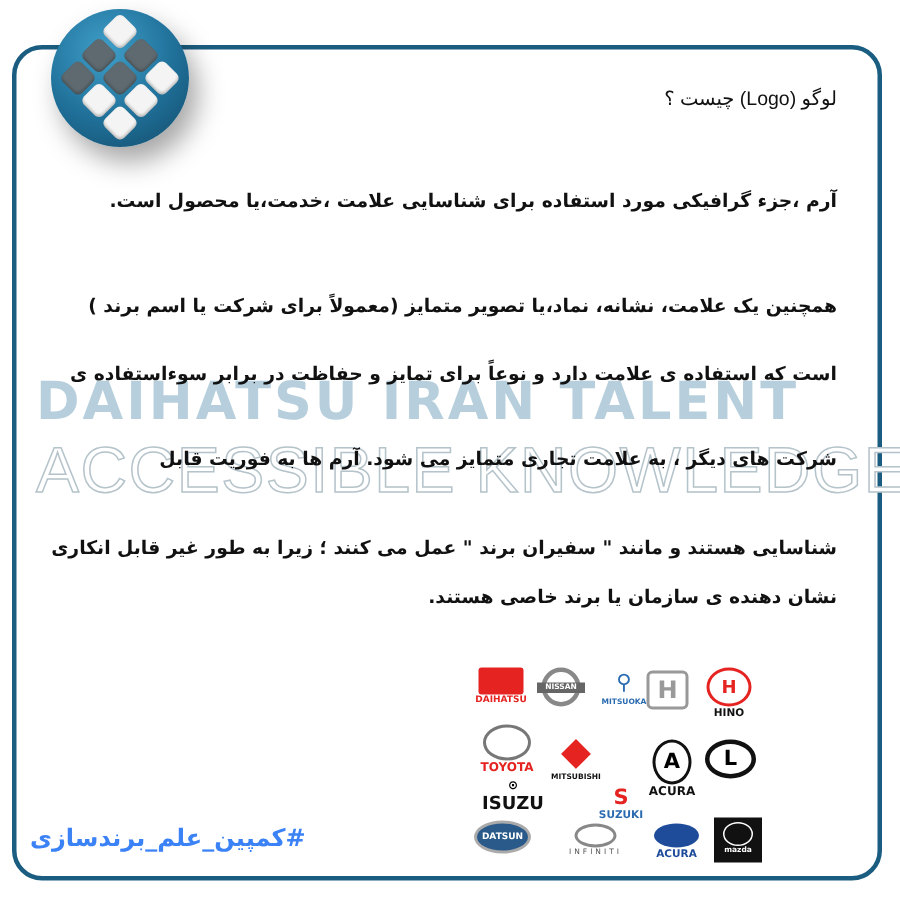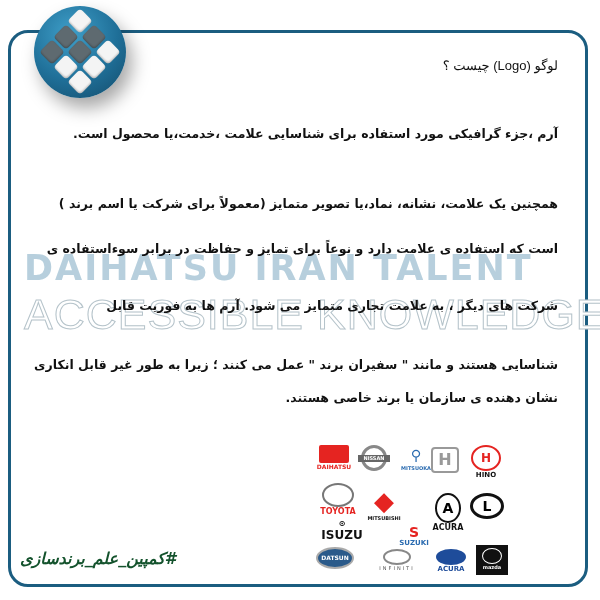--- a/index.html
+++ b/index.html
@@ -7,21 +7,21 @@
   .frame { position:absolute; left:8px; top:30px; width:580px; height:557px; border:3px solid #1b5d80; border-radius:20px; box-sizing:border-box; background:#fff; }
   .badge { position:absolute; left:34px; top:6px; width:92px; height:92px; border-radius:50%;
            background:radial-gradient(circle at 40% 30%, #3f9fc9 0%, #1f6f98 55%, #134a68 100%);
            box-shadow: 6px 10px 18px rgba(0,0,0,0.35); z-index:3; }
   .badge .tile { position:absolute; width:18px; height:18px; background:#f4f4f4; border-radius:4px; transform:rotate(45deg); box-shadow: inset -1px -1px 2px rgba(0,0,0,0.25); }
   .badge .tile.dark { background:#5e6a70; }
   .title { position:absolute; right:42px; top:58px; font-family:Liberation Sans, sans-serif; font-size:13px; color:#111; direction:rtl; z-index:2;}
   .para { position:absolute; right:42px; font-size:12.5px; font-weight:bold; color:#111; direction:rtl; white-space:nowrap; z-index:2; }
   .wm1 { position:absolute; left:24px; top:248px; font-family:"DejaVu Sans", sans-serif; font-weight:bold; font-size:35px; letter-spacing:2px; color:#9fc0d2; opacity:0.75; white-space:nowrap; z-index:1; }
   .wm2 { position:absolute; left:24px; top:290px; font-family:Liberation Sans, sans-serif; font-size:43px; letter-spacing:1px; color:#fff; -webkit-text-stroke:1px #b5c3ca; white-space:nowrap; z-index:1; }
-  .hashtag { position:absolute; left:20px; top:549px; font-size:16px; font-weight:bold; color:#14532d; direction:rtl; z-index:2;font-style:italic; }
+  .hashtag { position:absolute; left:20px; top:549px; font-size:16px; font-weight:bold; color:#3b82f6; direction:rtl; z-index:2; }
   .logos { position:absolute; left:316px; top:445px; width:190px; height:132px; z-index:2; }
   .logo { position:absolute; font-weight:bold; font-size:8px; text-align:center; }
 </style>
 </head>
 <body>
 
 <div class="frame"></div>
 
 <div class="badge">
   <div class="tile" style="left:37px;top:6px;"></div>

